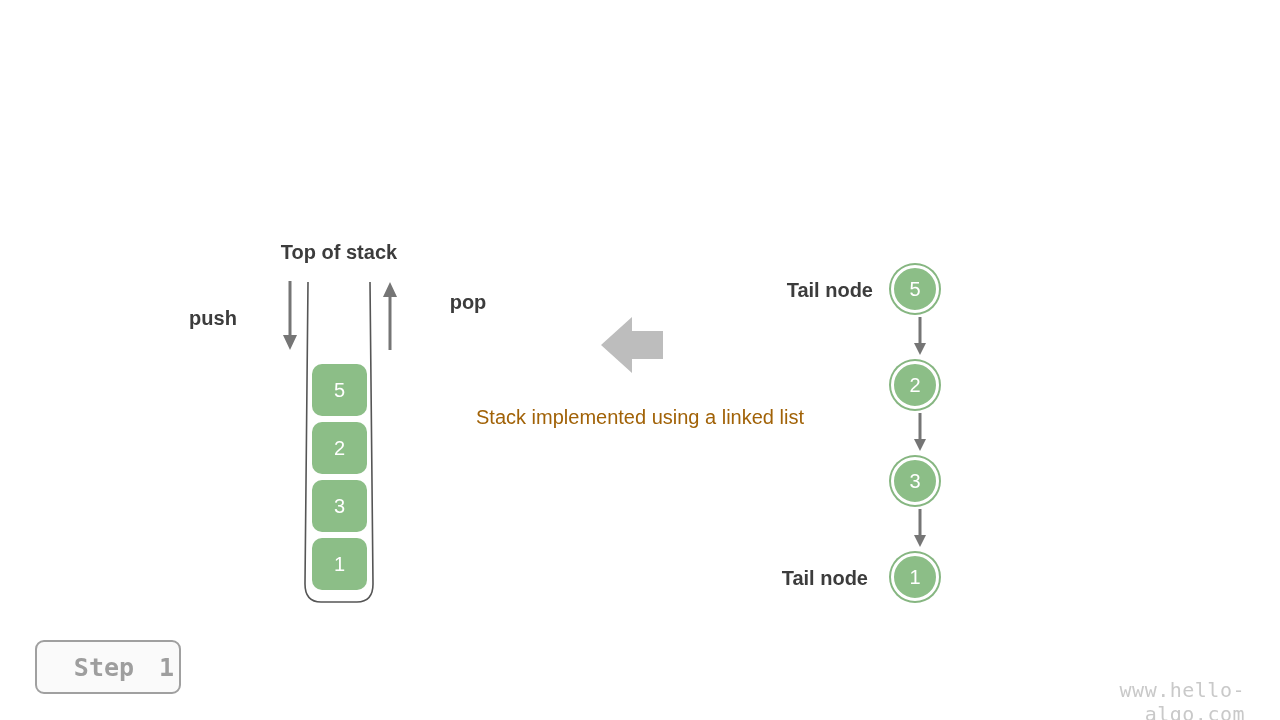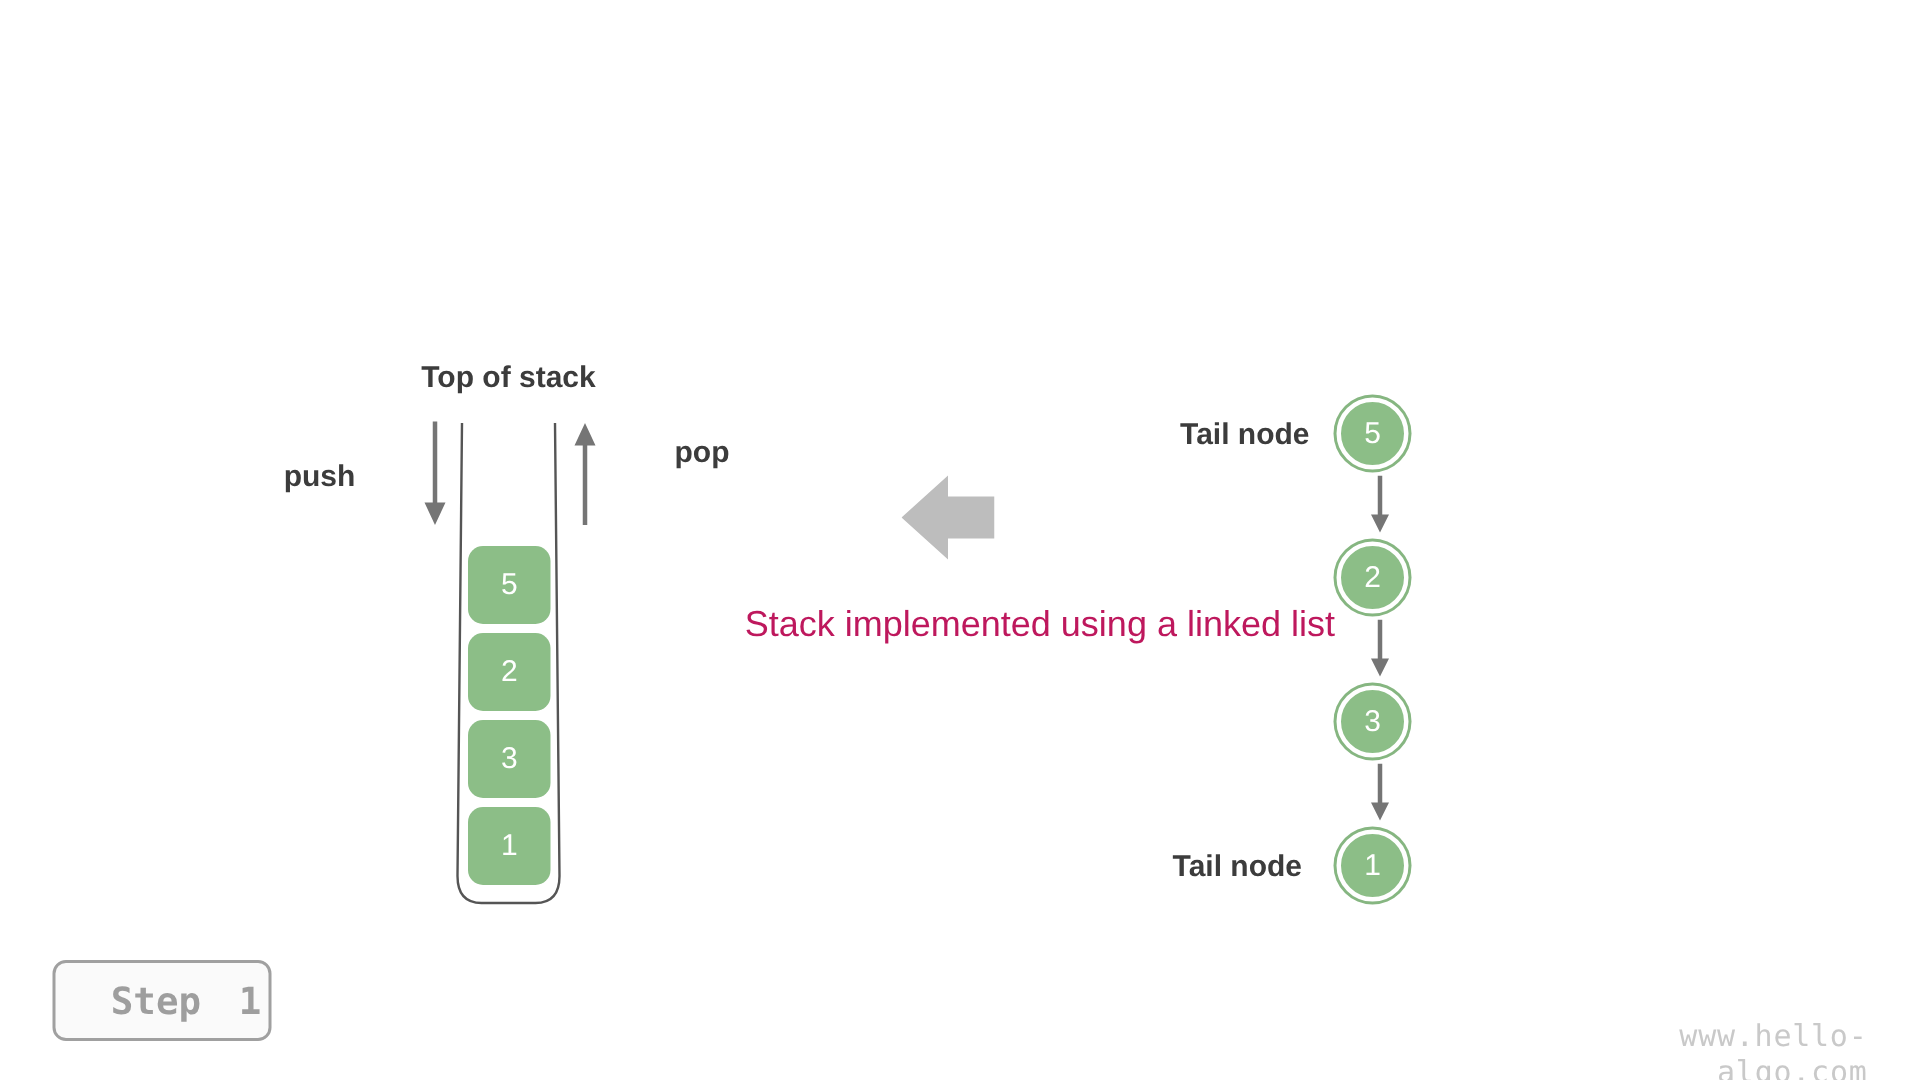--- a/index.html
+++ b/index.html
@@ -45,23 +45,23 @@
   .stack-item-2 { top: 480px; }
   .stack-item-3 { top: 538px; }
 
   .push-arrow-svg { left: 279px; top: 280px; }
   .pop-arrow-svg  { left: 379px; top: 280px; }
 
   
   .block-arrow-svg { left: 601px; top: 316px; }
   .caption {
     left: 390px; top: 405px; width: 500px;
-    text-align: right;
-    color: #be185d;
-    font-size: 24px;
+    text-align: center;
+    color: #a16207;
+    font-size: 20px;
     line-height: 24px;
     font-weight: 400;
   }
 
   
   .ll-node {
     left: 891px;
     width: 48px; height: 48px;
     background: #8cbe87;
     border: 3px solid #ffffff;

